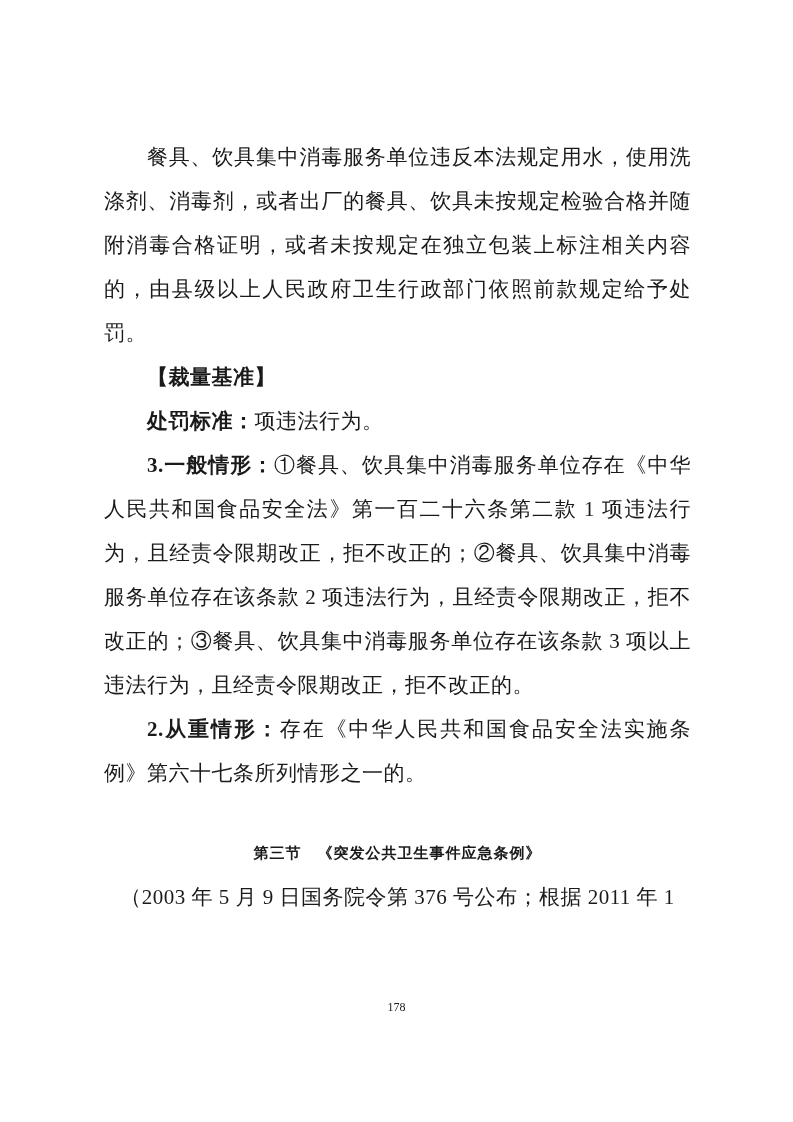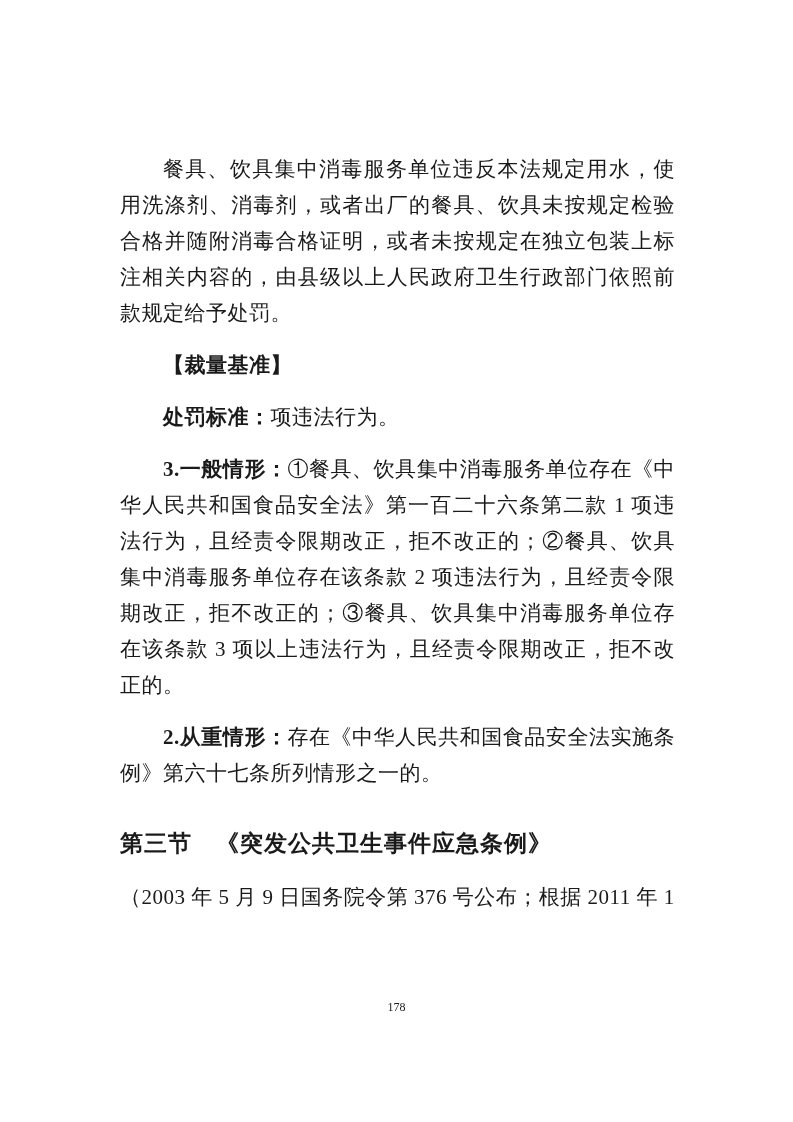--- a/index.html
+++ b/index.html
@@ -16,43 +16,44 @@
     font-family: "Liberation Serif", "DejaVu Serif", serif;
     color: #1a1a1a;
   }
   .doc-body {
     position: absolute;
     left: 104px;
     top: 135px;
     width: 587px;
   }
   .para {
-    margin: 16px;
+    margin: 0;
     font-size: 21px;
-    line-height: 36px;
+    line-height: 44px;
     text-align: justify;
     letter-spacing: 0.5px;
     word-break: break-all;
   }
   .para.body {
     text-indent: 43px;
   }
   .para .seg-bold {
     font-weight: bold;
   }
   .para.section-heading {
+    text-align: center;
     text-indent: 0;
     font-weight: bold;
-    font-family: Liberation Mono, monospace;
-    font-size: 23px;
+    font-family: Liberation Serif, serif;
+    font-size: 15px;
     margin-top: 36px;
     letter-spacing: 1px;
   }
   .para.date-line {
-    text-align: left;
+    text-align: center;
     text-indent: 0;
   }
   .footer-page-number {
     position: absolute;
     left: 0;
     right: 0;
     top: 1000px;
     text-align: center;
     font-size: 12px;
     color: #1a1a1a;

